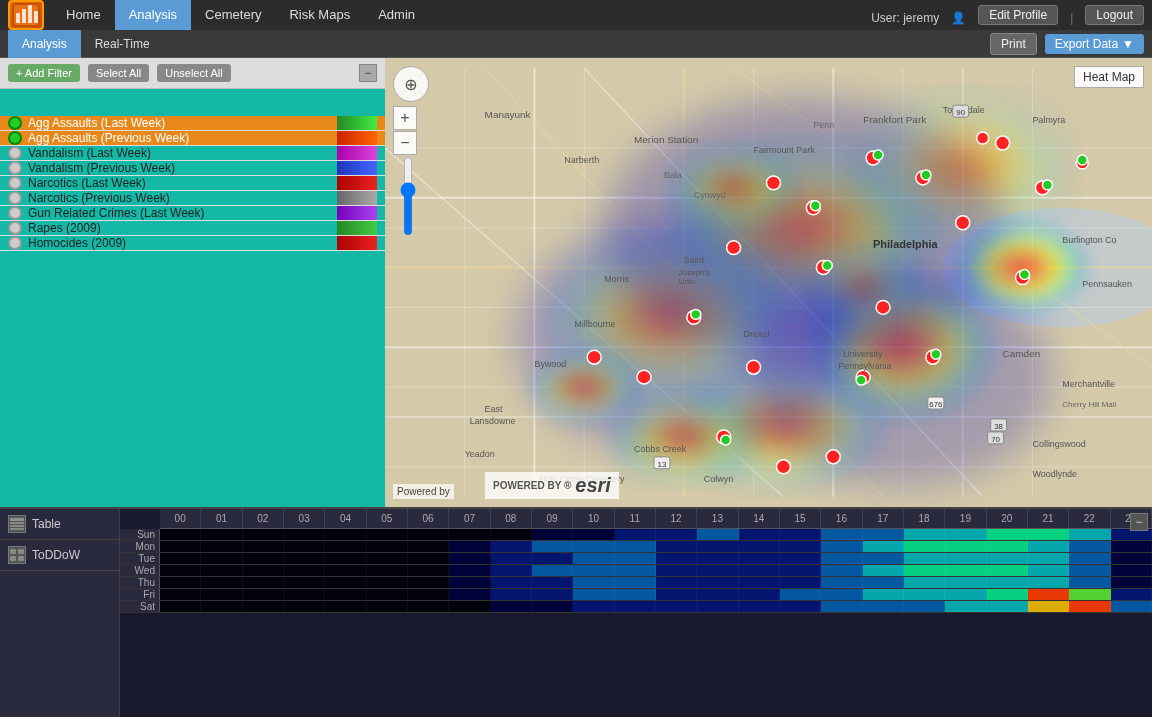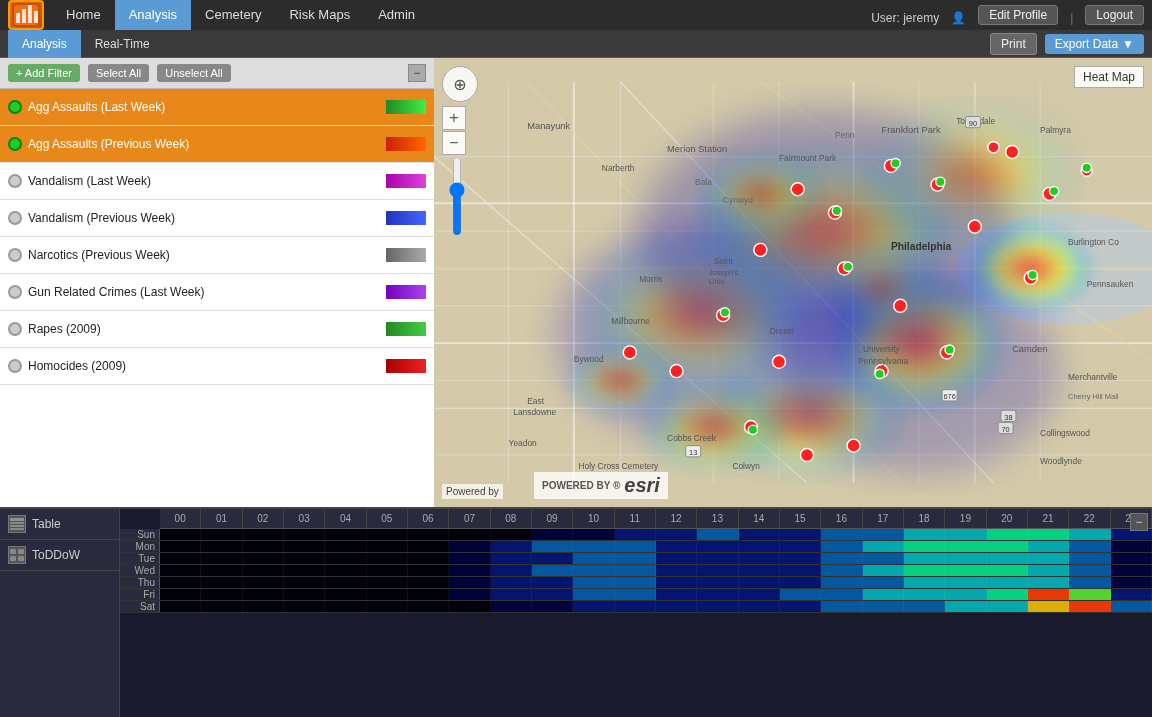--- a/index.html
+++ b/index.html
@@ -92,24 +92,25 @@
     }
 
     
     #main-content {
       display: flex;
       height: calc(717px - 30px - 28px);
     }
 
     
     #sidebar {
-      width: 434px;
-      background: #ffffff;
+      width: 385px;
+      background: #14b8a6;
       display: flex;
       flex-direction: column;
+      gap: 27px;
     }
     #sidebar-header {
       background: #ddd;
       padding: 6px 8px;
       display: flex;
       align-items: center;
       gap: 8px;
       border-bottom: 1px solid #bbb;
     }
     .add-filter-btn {
@@ -138,21 +139,21 @@
       width: 18px; height: 18px;
       display: flex; align-items: center; justify-content: center;
       cursor: pointer;
       font-size: 12px;
     }
 
     
     .filter-row {
       display: flex;
       align-items: center;
-      padding: 11px 8px;
+      padding: 0 8px;
       border-bottom: 1px solid #ddd;
       gap: 6px;
       color: #222;
     }
     .filter-row.active {
       background: #e8881a;
       color: #fff;
     }
     .filter-row.active2 {
       background: #e8881a;
@@ -432,20 +433,25 @@
 
       <div class="filter-row">
         <div class="filter-dot" style="background:#ccc;border:2px solid #999;"></div>
         <span class="filter-label">Vandalism (Last Week)</span>
         <div class="filter-color-box" style="background:linear-gradient(to right,#aa00aa,#dd44dd);"></div>
       </div>
       <div class="filter-row">
         <div class="filter-dot" style="background:#ccc;border:2px solid #999;"></div>
         <span class="filter-label">Vandalism (Previous Week)</span>
         <div class="filter-color-box" style="background:linear-gradient(to right,#2233bb,#4466ff);"></div>
+      </div>
+      <div class="filter-row">
+        <div class="filter-dot" style="background:#ccc;border:2px solid #999;"></div>
+        <span class="filter-label">Narcotics (Last Week)</span>
+        <div class="filter-color-box" style="background:linear-gradient(to right,#aa0000,#ee2222);"></div>
       </div>
       <div class="filter-row">
         <div class="filter-dot" style="background:#ccc;border:2px solid #999;"></div>
         <span class="filter-label">Narcotics (Previous Week)</span>
         <div class="filter-color-box" style="background:linear-gradient(to right,#666,#aaa);"></div>
       </div>
       <div class="filter-row">
         <div class="filter-dot" style="background:#ccc;border:2px solid #999;"></div>
         <span class="filter-label">Gun Related Crimes (Last Week)</span>
         <div class="filter-color-box" style="background:linear-gradient(to right,#7700bb,#aa44ee);"></div>

